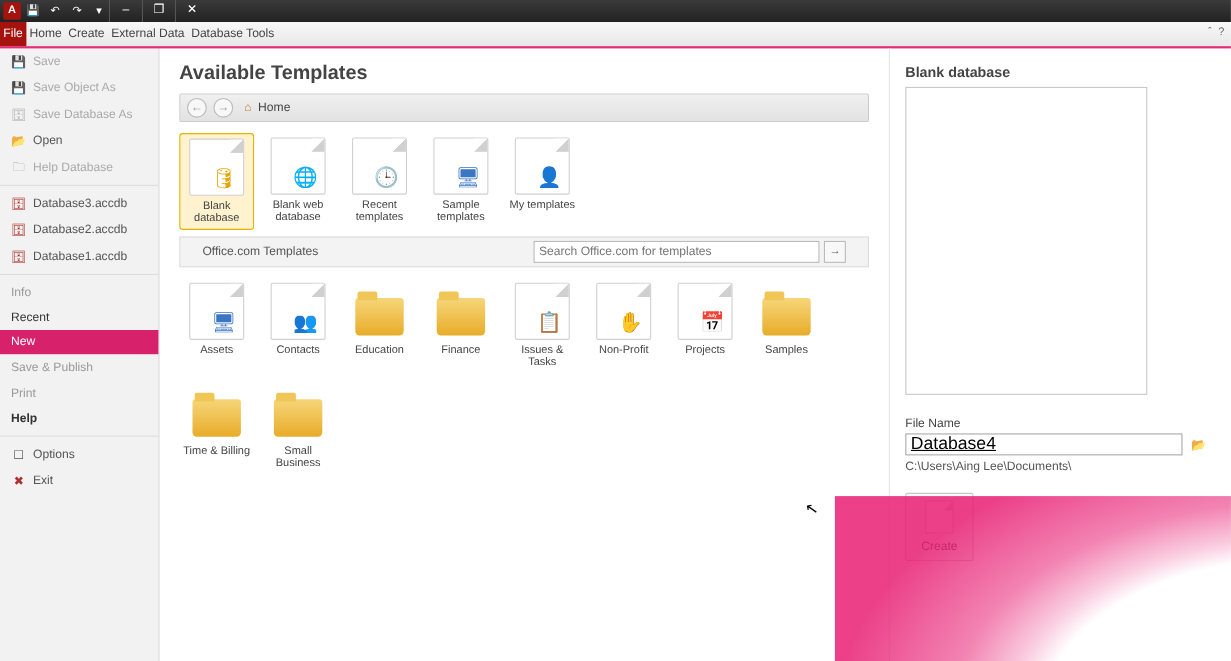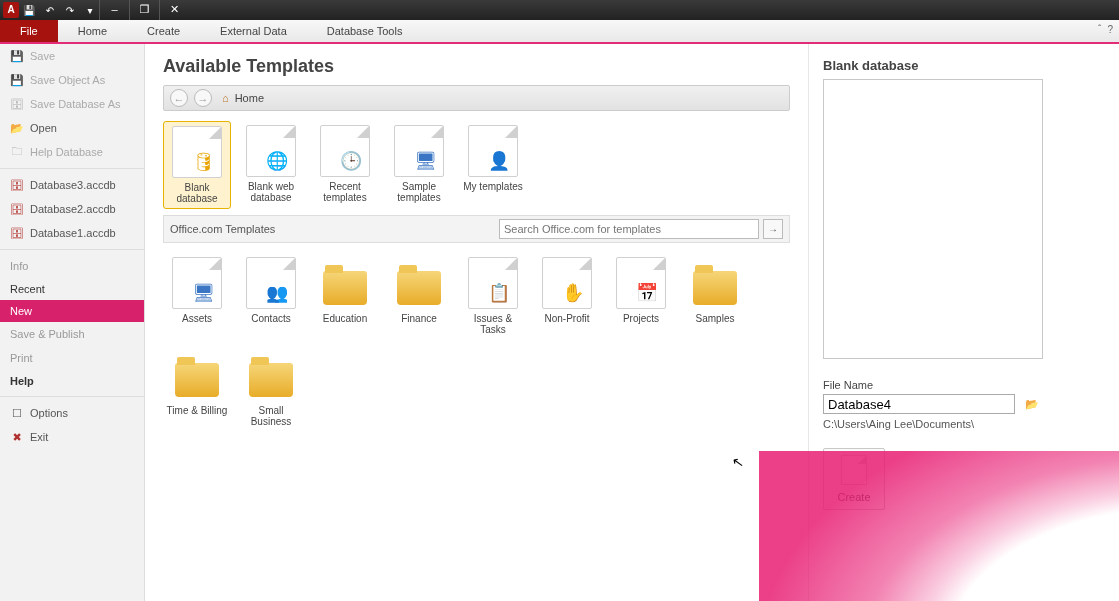--- a/index.html
+++ b/index.html
@@ -9,21 +9,21 @@
 .titlebar { height: 20px; background: linear-gradient(#3a3a3a,#222); display:flex; align-items:center; color:#fff; font-size:11px; }
 .titlebar .qa { display:flex; gap:2px; padding-left:3px; align-items:center; }
 .titlebar .qa-btn { width:18px; height:16px; display:flex; align-items:center; justify-content:center; font-size:10px; cursor:pointer; border-radius:2px;}
 .app-icon { width:16px; height:16px; background:#a6120d; color:#fff; font-weight:bold; text-align:center; line-height:16px; font-size:10px; border-radius:2px;}
 .titlebar .title { flex:1; text-align:center; }
 .titlebar .winbtns { display:flex; }
 .titlebar .winbtn { width:30px; height:20px; text-align:center; line-height:18px; font-size:11px; border-left:1px solid #555; cursor:pointer;}
 
 
 .ribbon { height:24px; background:linear-gradient(#f8f8f8,#e8e8e8); border-bottom:2px solid #e22c77; display:flex; align-items:stretch; font-size:11px; position:relative;}
-.ribbon .tab { padding:0 20px; display:flex; align-items:center; color:#444; cursor:pointer;}
+.ribbon .tab { padding:0 3px; display:flex; align-items:center; color:#444; cursor:pointer;}
 .ribbon .tab.file { background:#a6120d; color:#fff; font-weight:normal; }
 .ribbon .help { position:absolute; right:6px; top:4px; display:flex; gap:6px; color:#666; font-size:10px;}
 
 
 .backstage { display:flex; height:557px; }
 .leftrail { width:145px; background:#f2f2f2; border-right:1px solid #ddd; font-size:11px; color:#555; }
 .leftrail .item { padding:5px 10px; display:flex; align-items:center; gap:6px; cursor:pointer;}
 .leftrail .item.disabled { color:#aaa; }
 .leftrail .item .ico { width:14px; height:14px; display:inline-flex; align-items:center; justify-content:center; font-size:11px;}
 .leftrail .sep { border-top:1px solid #ddd; margin:4px 0; }
@@ -40,32 +40,32 @@
 .tile-row { display:flex; flex-wrap:wrap; gap:6px; margin-top:10px; }
 .tile { width:68px; text-align:center; font-size:10px; color:#444; cursor:pointer; padding:4px 2px;}
 .tile.selected { background:#fff3cf; border:1px solid #e8b200; border-radius:3px; }
 .tile .ticon { width:50px; height:52px; margin:0 auto 4px; display:flex; align-items:center; justify-content:center; }
 .tile .ticon.page { border:1px solid #d0d0d0; background:#fff; position:relative; border-radius:2px;}
 .tile .ticon.page::before { content:""; position:absolute; top:0; right:0; width:12px; height:12px; background:linear-gradient(135deg,#fff 48%,#d0d0d0 52%);}
 .tile .overlay { position:absolute; right:6px; bottom:4px; font-size:18px;}
 .folder-icon { width:44px; height:34px; background:linear-gradient(#f6d679,#e8ac29); border-radius:3px 3px 4px 4px; position:relative; margin-top:10px;}
 .folder-icon::before { content:""; position:absolute; top:-6px; left:2px; width:18px; height:8px; background:#f0c657; border-radius:2px 2px 0 0;}
 
-.section-bar { display:flex; align-items:center; justify-content:space-between; background:#f3f3f3; border:1px solid #ddd; margin-top:6px; padding:3px 6px; font-size:11px; color:#555;}
+.section-bar { display:flex; align-items:center; justify-content:space-between; background:#f3f3f3; border:1px solid #ddd; margin-top:6px; padding:3px 20px; font-size:11px; color:#555;}
 .search-wrap { display:flex; gap:4px; align-items:center;}
 .search-wrap input { width:260px; height:20px; border:1px solid #bbb; font-size:11px; padding:0 4px; color:#888;}
 .go-btn { width:20px; height:20px; border:1px solid #bbb; background:#f8f8f8; text-align:center; line-height:18px; font-size:10px; cursor:pointer;}
 
 
 .rightpane { width:310px; padding:14px 20px 14px 14px; font-size:11px; color:#444;}
 .rightpane h2 { font-size:13px; font-weight:600; margin-bottom:6px;}
 .preview { width:220px; height:280px; border:1px solid #c8c8c8; background:#fff;}
 .fname-label { margin-top:20px; display:block; margin-bottom:3px;}
 .fname-row { display:flex; align-items:center; gap:6px;}
-.fname-row input { flex:none; width:192px; height:20px; border:1px solid #aaa; padding:0 4px; font-size:13px;}
+.fname-row input { flex:none; width:252px; height:20px; border:1px solid #aaa; padding:0 4px; font-size:16px;text-decoration:underline;}
 .browse-btn { width:22px; height:20px; display:flex; align-items:center; justify-content:center; cursor:pointer;}
 .path { margin-top:4px; color:#555;}
 .create-btn { margin-top:18px; width:62px; border:1px solid #c8c8c8; background:#fafafa; text-align:center; padding:6px 0; cursor:pointer; border-radius:2px;}
 .create-btn .doc { width:26px; height:30px; border:1px solid #ccc; margin:0 auto 6px; background:#fff; position:relative;}
 .create-btn .doc::before { content:""; position:absolute; top:0; right:0; width:8px; height:8px; background:linear-gradient(135deg,#fff 48%,#ccc 52%);}
 
 
 .swoosh { position:absolute; right:0; bottom:0; width:360px; height:150px; background: radial-gradient(ellipse 420px 260px at 420px 200px, rgba(232,30,115,0) 55%, rgba(232,30,115,0.22) 62%, rgba(232,30,115,0.55) 75%, rgba(232,30,115,0.85) 100%); pointer-events:none;}
 
 .cursor { position:absolute; left:587px; top:410px; font-size:14px; color:#000; pointer-events:none; transform: rotate(-10deg);}

